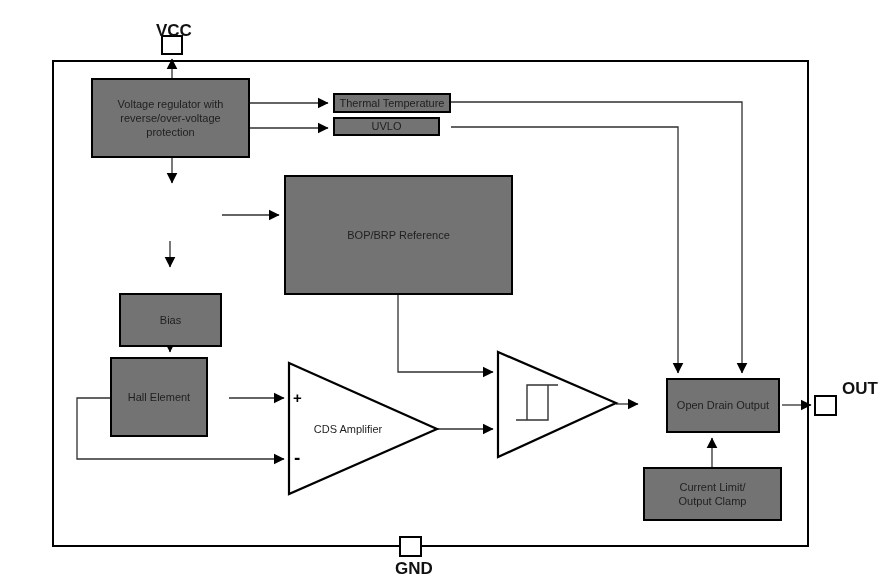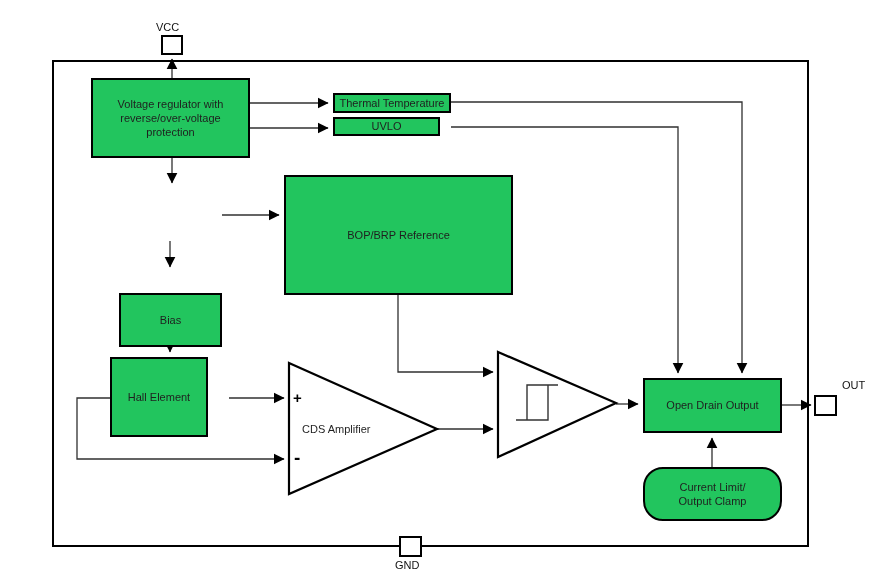--- a/index.html
+++ b/index.html
@@ -6,32 +6,32 @@
   .stage{
     position:relative;width:885px;height:583px;background:#ffffff;overflow:hidden;
     font-family:"Liberation Sans","DejaVu Sans",sans-serif;color:#1f1f1f;
   }
   .chip-border{
     position:absolute;left:52px;top:60px;width:757px;height:487px;
     border:2px solid #000;box-sizing:border-box;background:transparent;z-index:1;
   }
   svg.wires{position:absolute;left:0;top:0;width:885px;height:583px;z-index:2;}
   .box{
-    position:absolute;border:2px solid #000;background:#22c55e;box-sizing:border-box;
+    position:absolute;border:2px solid #000;background:#737373;box-sizing:border-box;
     display:flex;align-items:center;justify-content:center;text-align:center;
     font-size:11px;line-height:1.3;white-space:pre-line;z-index:3;padding:1px 4px;
   }
   .pin{
     position:absolute;border:2.5px solid #000;background:#fff;box-sizing:border-box;z-index:4;
   }
   .pin-label{
-    position:absolute;font-size:11px;color:#111;text-align:left;z-index:4;white-space:nowrap;
+    position:absolute;font-size:17px;color:#111;text-align:left;z-index:4;white-space:nowrap;font-weight:bold;
   }
   .amp-label{
-    position:absolute;font-size:11px;z-index:3;text-align:left;white-space:nowrap;
+    position:absolute;font-size:11px;z-index:3;text-align:center;white-space:nowrap;
   }
   .amp-sign{
     position:absolute;z-index:3;font-weight:bold;color:#000;line-height:1;
   }
   .sign-plus{font-size:15px;}
   .sign-minus{font-size:19px;}
 </style>
 </head>
 <body>
 
@@ -81,23 +81,23 @@
 
   <div class="box" style="left:333px;top:117px;width:107px;height:19px;">UVLO</div>
 
 
   <div class="box" style="left:284px;top:175px;width:229px;height:120px;">BOP/BRP Reference</div>
 
   <div class="box" style="left:119px;top:272px;width:103px;height:54px;margin-top:21px;">Bias</div>
 
   <div class="box" style="left:110px;top:357px;width:98px;height:80px;text-align:center;">Hall Element</div>
 
-  <div class="box" style="left:643px;top:378px;width:139px;height:55px;">Open Drain Output</div>
+  <div class="box" style="left:666px;top:378px;width:114px;height:55px;">Open Drain Output</div>
 
-  <div class="box" style="left:643px;top:467px;width:139px;height:54px;border-radius:20px;">Current Limit/
+  <div class="box" style="left:643px;top:467px;width:139px;height:54px;">Current Limit/
 Output Clamp</div>
 
   <div class="amp-label" style="left:302px;top:423px;width:92px;">CDS Amplifier</div>
   <div class="amp-sign sign-plus" style="left:293px;top:390px;">+</div>
   <div class="amp-sign sign-minus" style="left:294px;top:448px;">-</div>
 
   <div class="pin" style="left:161px;top:35px;width:22px;height:20px;"></div>
   <div class="pin-label" style="left:156px;top:21px;width:32px;">VCC</div>
 
   <div class="pin" style="left:814px;top:395px;width:23px;height:21px;"></div>

